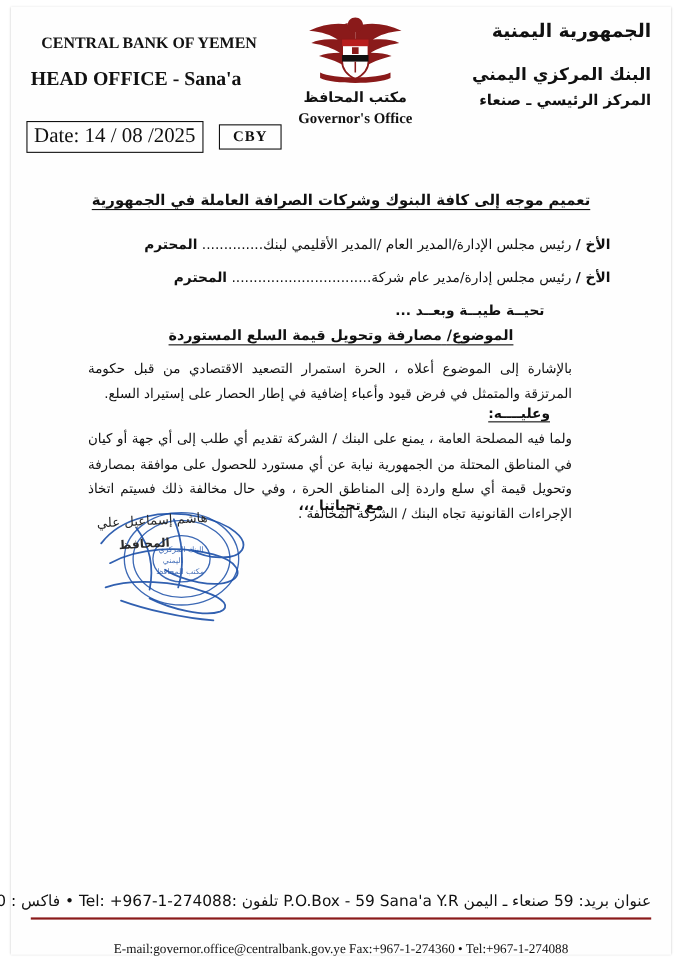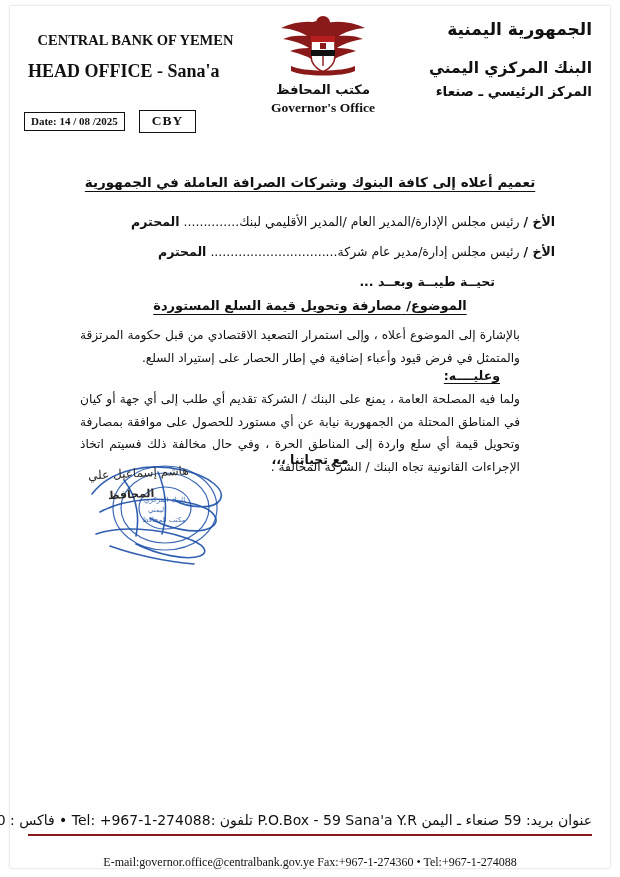--- a/index.html
+++ b/index.html
@@ -70,22 +70,22 @@
     position: absolute;
     left: 14px;
     top: 104px;
     display: flex;
     align-items: center;
   }
   .date-box {
     border: 1.6px solid #111;
     padding: 2px 6px 3px 6px;
     font-family: "Liberation Serif", serif;
-    font-weight: bold;
-    font-size: 11px;
+    font-weight: normal;
+    font-size: 19px;
     color: #111;
     white-space: nowrap;
   }
   .cby-box {
     margin-left: 14px;
     border: 1.6px solid #111;
     padding: 2px 12px 3px 12px;
     font-family: "Liberation Serif", serif;
     font-weight: bold;
     font-size: 13.5px;
@@ -387,42 +387,42 @@
       </div>
 
       <div class="hdr-right">
         <div class="ar1">الجمهورية اليمنية</div>
         <div class="ar2">البنك المركزي اليمني</div>
         <div class="ar3">المركز الرئيسي ـ صنعاء</div>
       </div>
 
     </div>
 
-    <div class="doc-title">تعميم أعلاه إلى كافة البنوك وشركات الصرافة العاملة في الجمهورية</div>
+    <div class="doc-title">تعميم موجه إلى كافة البنوك وشركات الصرافة العاملة في الجمهورية</div>
 
     <div class="addr addr2">
       <span class="lbl">الأخ /</span>
       <span>رئيس مجلس إدارة/مدير عام شركة</span><span class="dots">................................</span>
       <span class="hon">المحترم</span>
     </div>
 
     <div class="addr addr1">
       <span class="lbl">الأخ /</span>
       <span>رئيس مجلس الإدارة/المدير العام /المدير الأقليمي لبنك</span><span class="dots">..............</span>
       <span class="hon">المحترم</span>
     </div>
 
     <div class="greet">تحيــة طيبــة وبعــد ...</div>
 
     <div class="subject">
       <span>الموضوع/</span>
       <span>مصارفة وتحويل قيمة السلع المستوردة</span>
     </div>
 
-    <div class="para para1">بالإشارة إلى الموضوع أعلاه ، وإلى استمرار التصعيد الاقتصادي من قبل حكومة المرتزقة والمتمثل في فرض قيود وأعباء إضافية في إطار الحصار على إستيراد السلع.</div>
+    <div class="para para1">بالإشارة إلى الموضوع أعلاه ، الحرة استمرار التصعيد الاقتصادي من قبل حكومة المرتزقة والمتمثل في فرض قيود وأعباء إضافية في إطار الحصار على إستيراد السلع.</div>
 
     <div class="alayh">وعليــــه:</div>
 
     <div class="para para2">ولما فيه المصلحة العامة ، يمنع على البنك / الشركة تقديم أي طلب إلى أي جهة أو كيان في المناطق المحتلة من الجمهورية نيابة عن أي مستورد للحصول على موافقة بمصارفة وتحويل قيمة أي سلع واردة إلى المناطق الحرة ، وفي حال مخالفة ذلك فسيتم اتخاذ الإجراءات القانونية تجاه البنك / الشركة المخالفة .</div>
 
     <div class="regards">مع تحياتنا ،،،</div>
 
     <div class="sig-region">
       <svg width="220" height="150" viewBox="0 0 220 150" style="position:absolute;left:0;top:0;">
         <g stroke="#1b4fa8" fill="none" stroke-width="1.2" opacity="0.85">

